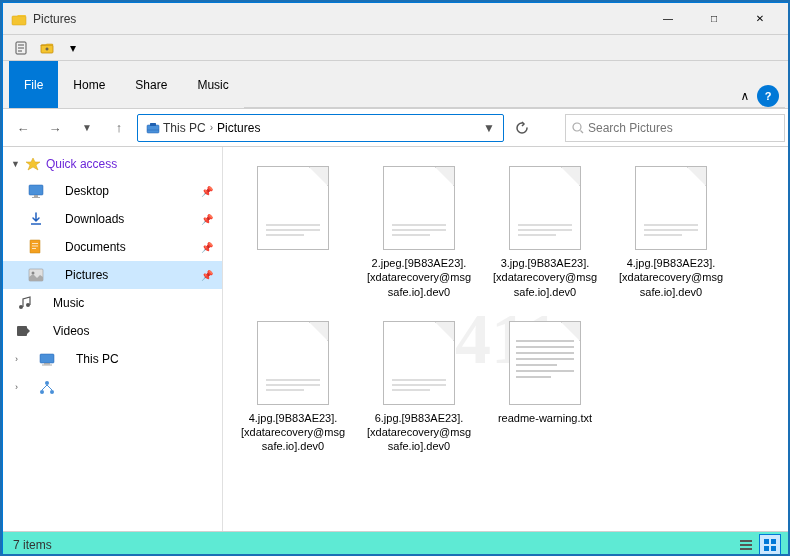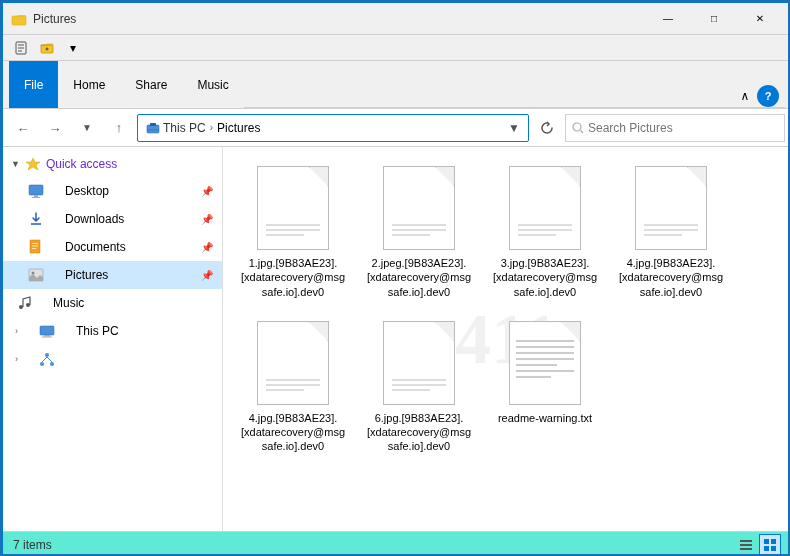--- a/index.html
+++ b/index.html
@@ -29,21 +29,21 @@
 
     
     .address-bar { height: 38px; background: #fff; display: flex; align-items: center; padding: 0 6px; gap: 4px; border-bottom: 1px solid #d0d0d0; }
     .nav-btn { width: 28px; height: 28px; border: 1px solid transparent; background: transparent; cursor: pointer; display: flex; align-items: center; justify-content: center; font-size: 13px; color: #555; border-radius: 2px; }
     .address-path { flex: 1; height: 28px; border: 1px solid #0078d7; display: flex; align-items: center; padding: 0 8px; font-size: 12px; background: #fff; border-radius: 2px; gap: 4px; }
     .path-segment { color: #333; }
     .path-arrow { color: #666; font-size: 10px; }
     .path-active { color: #000; font-weight: normal; }
     .path-dropdown { margin-left: auto; cursor: pointer; color: #555; }
     .address-refresh { width: 28px; height: 28px; border: 1px solid transparent; background: transparent; cursor: pointer; display: flex; align-items: center; justify-content: center; font-size: 14px; }
-    .search-box { width: 220px; height: 28px; border: 1px solid #d0d0d0; display: flex; align-items: center; padding: 0 6px; gap: 4px; background: #fff; }
+    .search-box { width: 220px; height: 28px; border: 1px solid #d0d0d0; display: flex; align-items: center; padding: 0 6px; gap: 4px; background: #fff; margin-left: 25px; }
     .search-box input { border: none; outline: none; font-size: 12px; flex: 1; color: #999; }
 
     
     .main-area { display: flex; flex: 1; overflow: hidden; }
 
     
     .sidebar { width: 220px; min-width: 220px; background: #fff; border-right: 1px solid #e0e0e0; overflow-y: auto; padding: 4px 0; }
     .sidebar-item { display: flex; align-items: center; padding: 3px 8px 3px 12px; cursor: pointer; gap: 20px; height: 28px; }
     .sidebar-item.active { background: #cce8ff; }
     .sidebar-item-label { font-size: 12px; color: #000; flex: 1; }
@@ -244,20 +244,29 @@
         <span class="sidebar-icon icon-music">
           <svg width="16" height="16" viewBox="0 0 16 16">
               <circle cx="5" cy="12" r="2" fill="#555"></circle>
               <circle cx="12" cy="10" r="2" fill="#555"></circle>
               <path d="M7 12 L7 4 L14 2 L14 10" stroke="#555" stroke-width="1.2" fill="none"></path>
             </svg>
         </span>
         <span class="sidebar-item-label">Music</span>
       </div>
 
+      <div class="sidebar-item">
+        <span class="sidebar-icon icon-videos">
+          <svg width="16" height="16" viewBox="0 0 16 16">
+              <rect x="1" y="3" width="10" height="10" rx="1" fill="#555"></rect>
+              <polygon points="14,8 11,5 11,11" fill="#555"></polygon>
+            </svg>
+        </span>
+        <span class="sidebar-item-label">Videos</span>
+      </div>
 
       <div class="sidebar-item">
         <span class="section-arrow" style="font-size:9px;color:#555;">›</span>
         <span class="sidebar-icon icon-thispc">
           <svg width="16" height="16" viewBox="0 0 16 16">
               <rect x="1" y="3" width="14" height="9" rx="1" fill="#4a90d9" stroke="#2060b0" stroke-width="0.5"></rect>
               <rect x="5" y="12" width="6" height="1.5" fill="#aaa"></rect>
               <rect x="3" y="13.5" width="10" height="1" fill="#aaa"></rect>
             </svg>
         </span>
@@ -287,21 +296,20 @@
           <div class="file-thumb">
             <div class="doc-icon">
               <div class="doc-corner"></div>
               <div style="position:absolute;bottom:10px;left:8px;right:8px;">
                 <div class="doc-line" style="height:2px;background:#ddd;margin-bottom:3px;"></div>
                 <div class="doc-line" style="height:2px;background:#ddd;margin-bottom:3px;"></div>
                 <div class="doc-line" style="height:2px;background:#ddd;margin-bottom:3px;width:70%;"></div>
               </div>
             </div>
           </div>
-          <span class="file-label">1.jpg.[9B83AE23].[xdatarecovery@msgsafe.io].dev0</span>
         </div>
 
         <div class="file-item">
           <div class="file-thumb">
             <div class="doc-icon">
               <div class="doc-corner"></div>
               <div style="position:absolute;bottom:10px;left:8px;right:8px;">
                 <div class="doc-line" style="height:2px;background:#ddd;margin-bottom:3px;"></div>
                 <div class="doc-line" style="height:2px;background:#ddd;margin-bottom:3px;"></div>
                 <div class="doc-line" style="height:2px;background:#ddd;margin-bottom:3px;width:70%;"></div>

